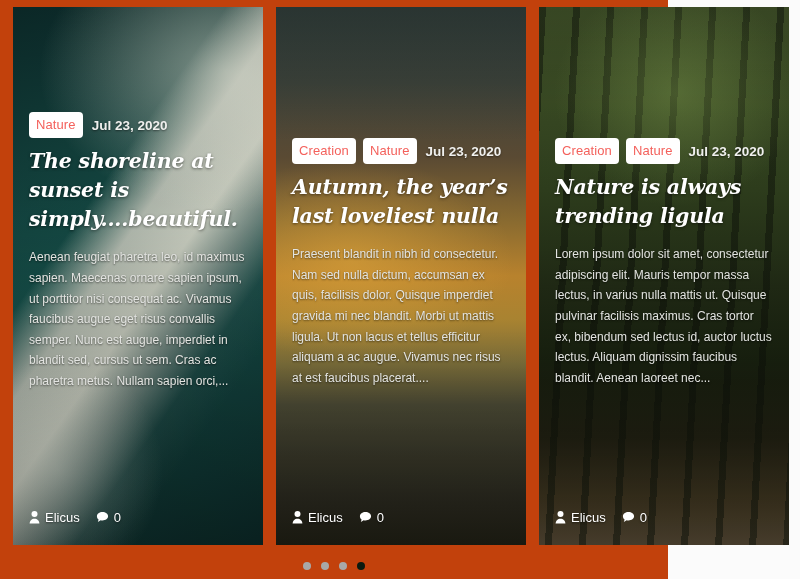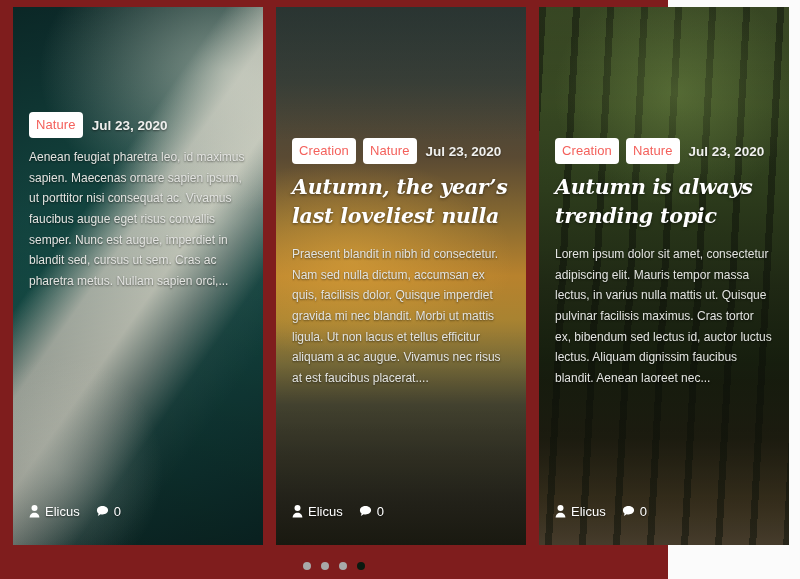--- a/index.html
+++ b/index.html
@@ -9,21 +9,21 @@
     height: 579px;
     background: #fbfbfb;
     font-family: "Liberation Sans", sans-serif;
     overflow: hidden;
   }
 
   .carousel {
     position: relative;
     width: 668px;
     height: 579px;
-    background: #7f1d1d;
+    background: #c2410c;
   }
 
   .slides {
     position: absolute;
     top: 7px;
     left: 13px;
     width: 775px;
     height: 538px;
     display: flex;
     gap: 13px;
@@ -170,21 +170,21 @@
     color: #e3e4e1;
     font-size: 12px;
     line-height: 1.72;
     text-shadow: 0 1px 2px rgba(0,0,0,0.55);
     flex: 0 1 auto;
     overflow: hidden;
   }
 
   .footer {
     margin-top: auto;
-    padding-bottom: 26px;
+    padding-bottom: 20px;
     display: flex;
     align-items: center;
     gap: 16px;
     color: #ffffff;
     font-size: 13px;
     text-shadow: 0 1px 2px rgba(0,0,0,0.5);
   }
 
   .fitem {
     display: flex;
@@ -223,20 +223,21 @@
     <article class="card">
       <div class="photo shoreline"></div>
       <div class="content">
         <div class="meta-spacer" style="height:105px"></div>
 
         <div class="meta">
           <span class="tag">Nature</span>
           <span class="date">Jul 23, 2020</span>
         </div>
 
+        <h2 class="title">The shoreline at sunset is simply....beautiful.</h2>
 
         <p class="excerpt">Aenean feugiat pharetra leo, id maximus sapien. Maecenas ornare sapien ipsum, ut porttitor nisi consequat ac. Vivamus faucibus augue eget risus convallis semper. Nunc est augue, imperdiet in blandit sed, cursus ut sem. Cras ac pharetra metus. Nullam sapien orci,...</p>
 
         <div class="footer">
           <span class="fitem">
             <svg width="11" height="13" viewBox="0 0 11 13">
               <circle cx="5.5" cy="3" r="3" fill="#fff"></circle>
               <path d="M0.6 12.6c0-2.8 2.2-4.9 4.9-4.9s4.9 2.1 4.9 4.9z" fill="#fff"></path>
             </svg>
             <span>Elicus</span>
@@ -288,21 +289,21 @@
       <div class="photo forest"></div>
       <div class="content">
         <div class="meta-spacer" style="height:131px"></div>
 
         <div class="meta">
           <span class="tag">Creation</span>
           <span class="tag">Nature</span>
           <span class="date">Jul 23, 2020</span>
         </div>
 
-        <h2 class="title">Autumn is always trending topic</h2>
+        <h2 class="title">Nature is always trending ligula</h2>
 
         <p class="excerpt">Lorem ipsum dolor sit amet, consectetur adipiscing elit. Mauris tempor massa lectus, in varius nulla mattis ut. Quisque pulvinar facilisis maximus. Cras tortor ex, bibendum sed lectus id, auctor luctus lectus. Aliquam dignissim faucibus blandit. Aenean laoreet nec...</p>
 
         <div class="footer">
           <span class="fitem">
             <svg width="11" height="13" viewBox="0 0 11 13">
               <circle cx="5.5" cy="3" r="3" fill="#fff"></circle>
               <path d="M0.6 12.6c0-2.8 2.2-4.9 4.9-4.9s4.9 2.1 4.9 4.9z" fill="#fff"></path>
             </svg>
             <span>Elicus</span>

